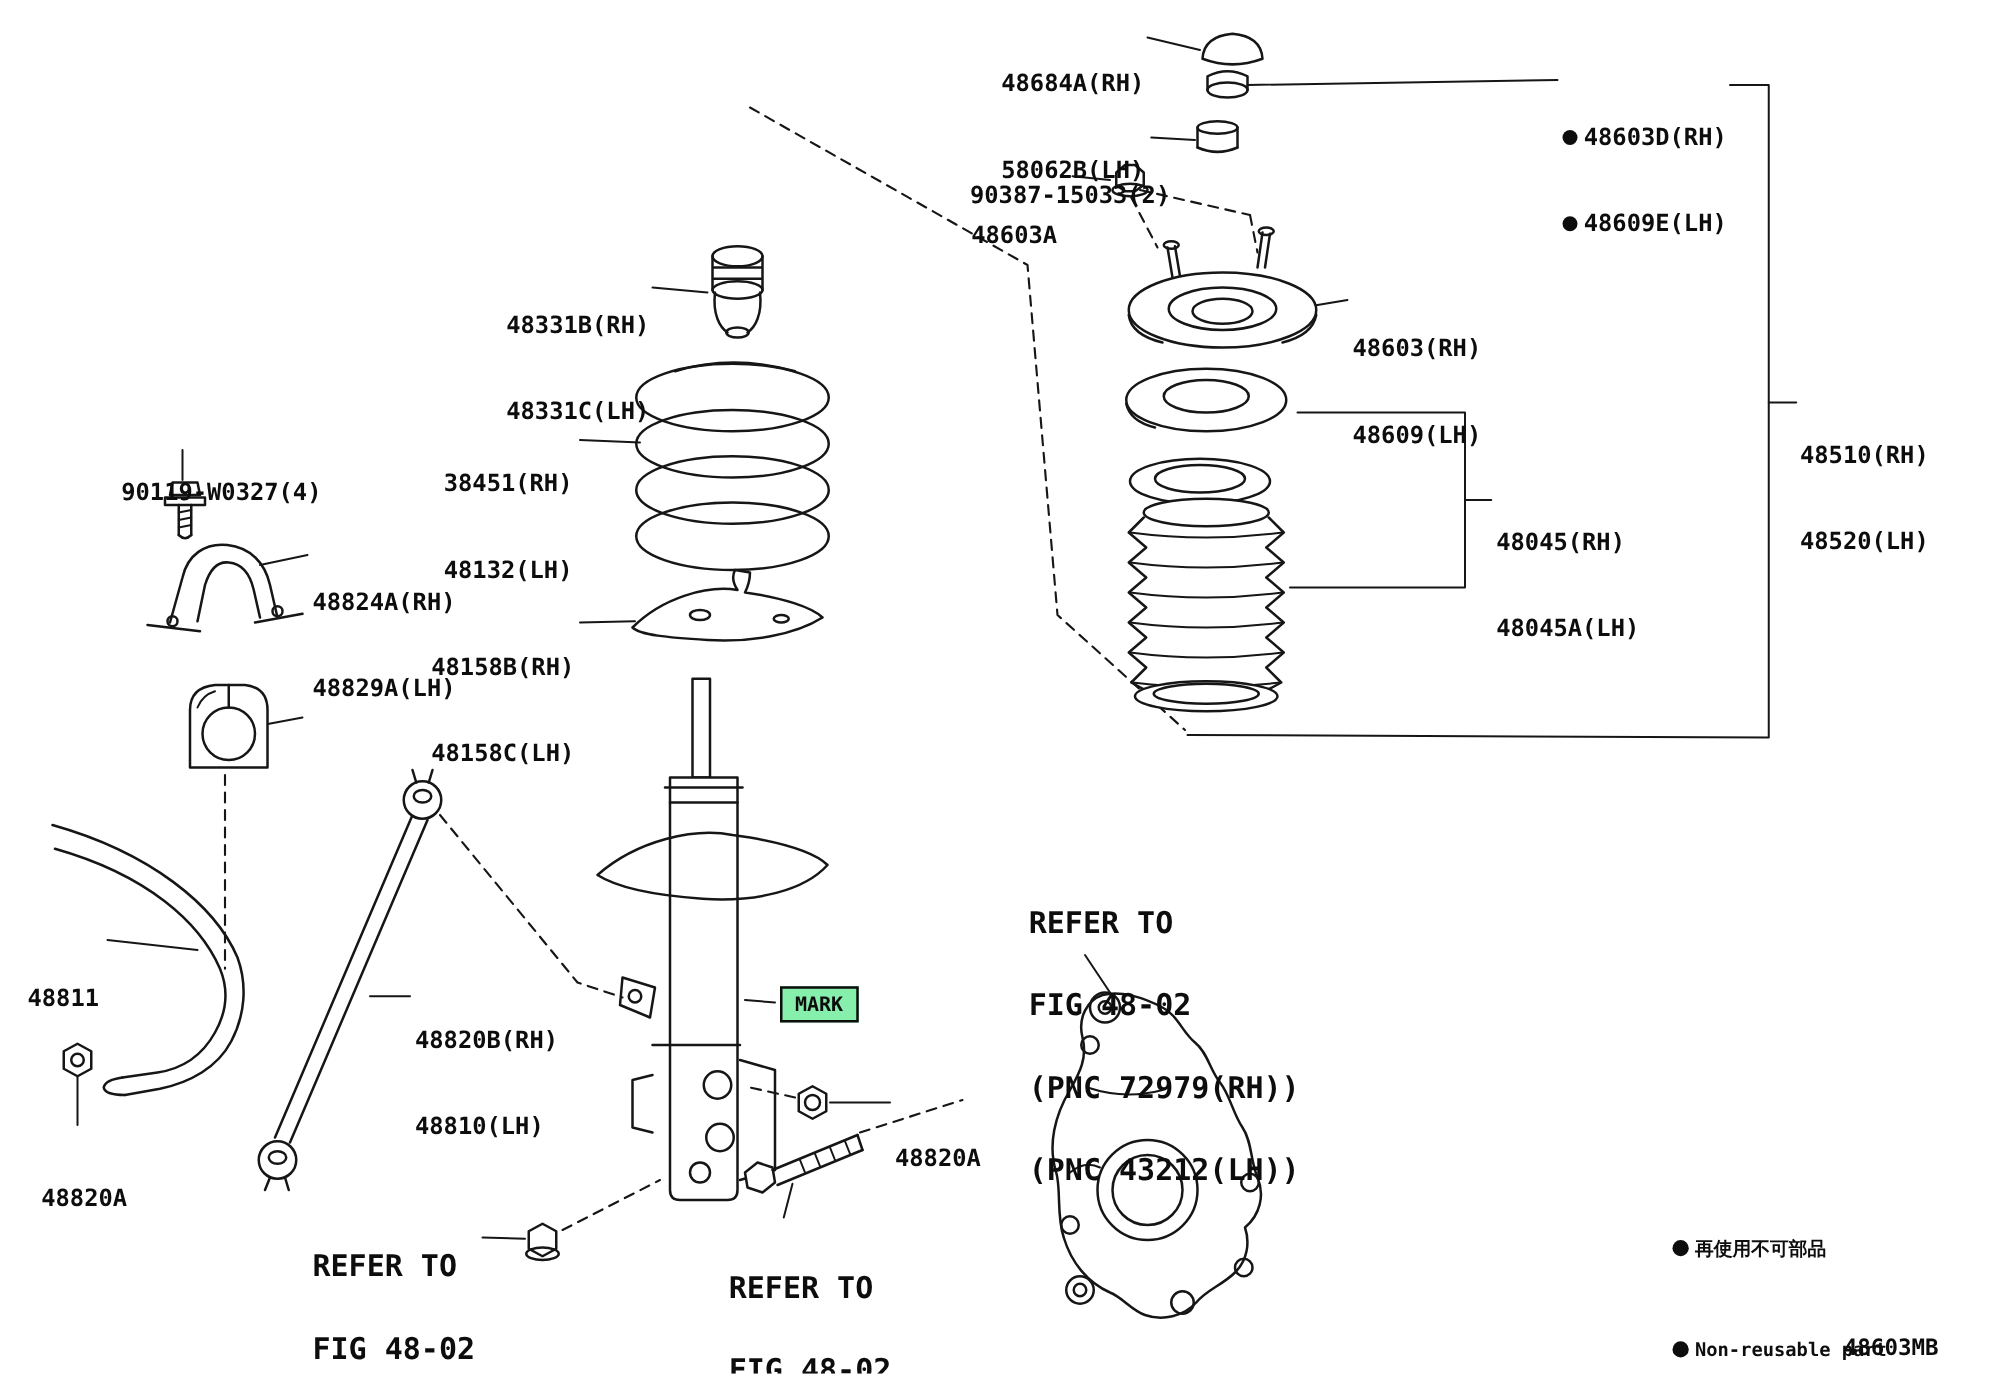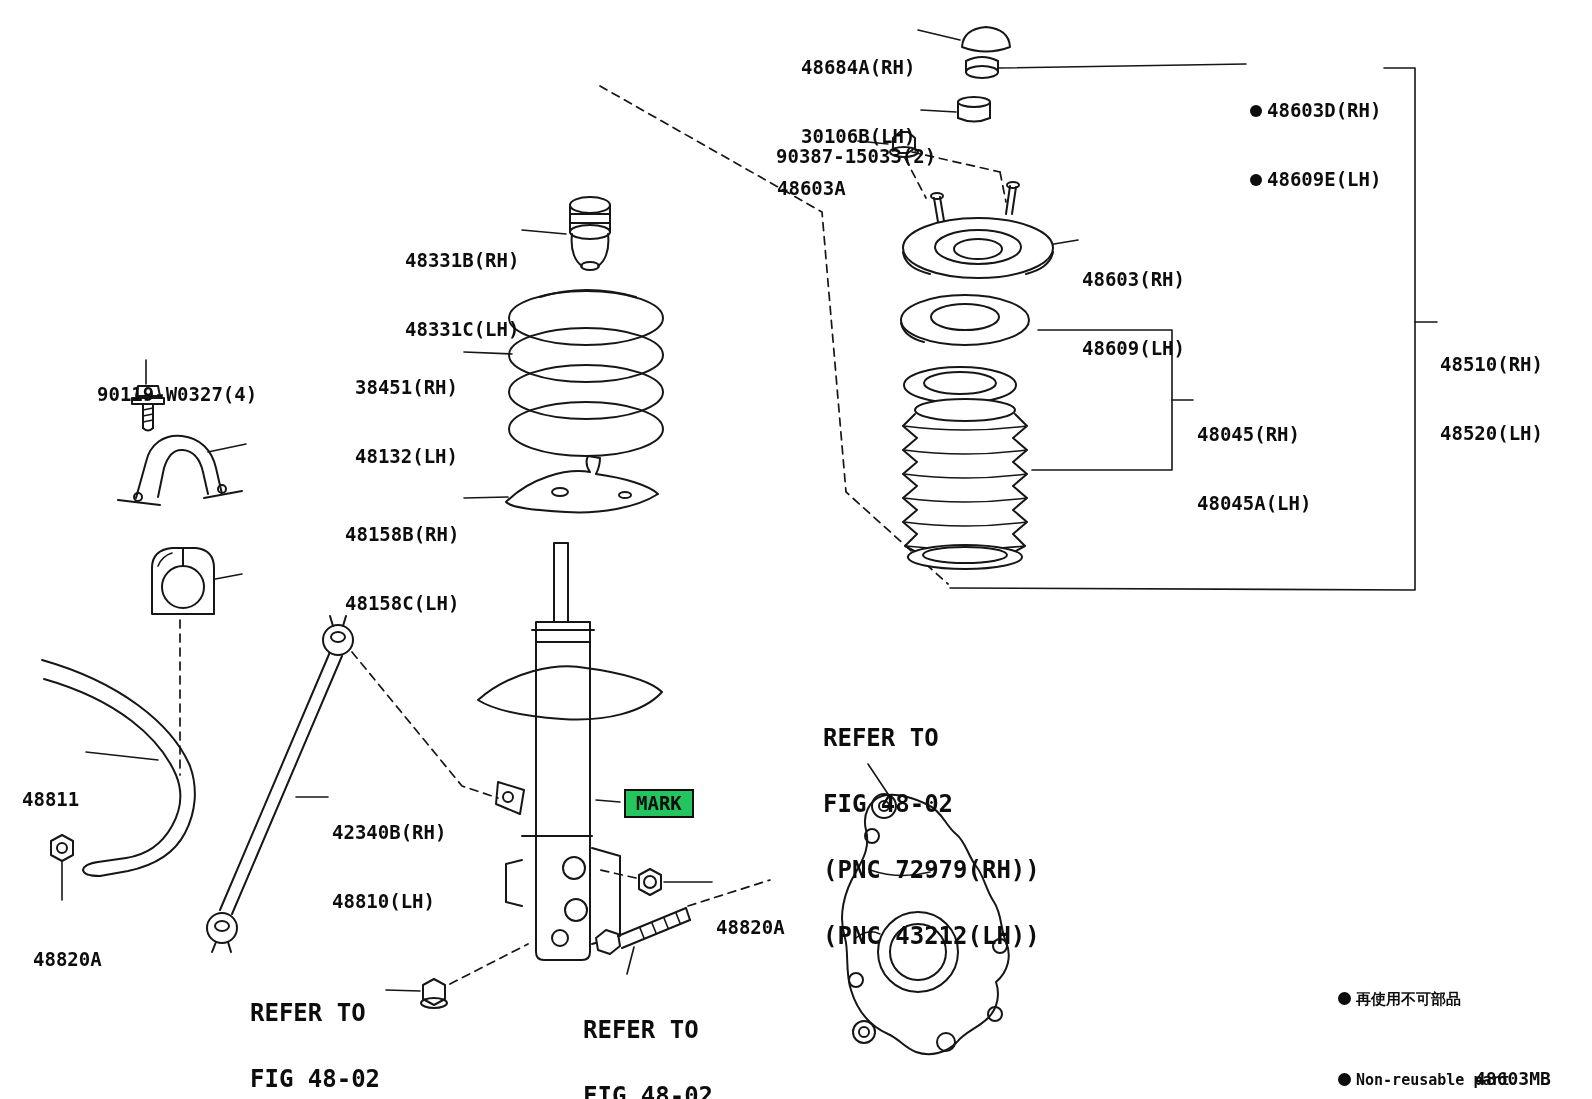--- a/index.html
+++ b/index.html
@@ -18,21 +18,21 @@
     position:absolute;font-weight:bold;font-size:19px;line-height:23px;
     white-space:pre;color:#0d0d0d;
   }
   .label.small{font-size:24px;line-height:22px;}
   .dot{
     display:inline-block;width:12px;height:12px;border-radius:50%;
     background:#0d0d0d;margin-right:5px;vertical-align:0px;
   }
   .mark-box{
     position:absolute;border:2px solid #0d0d0d;padding:1px 10px;
-    font-weight:bold;font-size:19px;line-height:23px;background:#22c55e;
+    font-weight:bold;font-size:16px;line-height:23px;background:#86efac;
   }
   .legend{position:absolute;font-weight:bold;font-size:15px;line-height:27px;white-space:pre;
     font-family:"DejaVu Sans Mono","DejaVu Sans",sans-serif;}
   .legend .dot{width:13px;height:13px;vertical-align:-1px;}
   .diagram-code{position:absolute;font-weight:bold;font-size:18px;}
 </style>
 </head>
 <body>
 
 <div class="stage">
@@ -242,21 +242,21 @@
       <circle cx="946" cy="1042" r="9"></circle>
       <circle cx="995" cy="1014" r="7"></circle>
       <circle cx="1000" cy="946" r="7"></circle>
       <circle cx="856" cy="980" r="7"></circle>
       <path class="thin" d="M870,870 Q900,880 930,872 M856,938 Q868,928 880,934"></path>
     </g>
   </svg>
 
   <div class="label" style="left:801px;top:10px">
     <div>48684A(RH)</div>
-    <div>30106B(LH)</div>
+    <div>58062B(LH)</div>
   </div>
 
   <div class="label" style="left:1250px;top:53px">
     <div><span class="dot"></span><span>48603D(RH)</span></div>
     <div><span class="dot"></span><span>48609E(LH)</span></div>
   </div>
 
   <div class="label" style="left:776px;top:99px">
     <div>90387-15033(2)</div>
   </div>
@@ -282,38 +282,42 @@
 
   <div class="label" style="left:355px;top:330px">
     <div>38451(RH)</div>
     <div>48132(LH)</div>
   </div>
 
   <div class="label" style="left:97px;top:337px">
     <div>90119-W0327(4)</div>
   </div>
 
+  <div class="label" style="left:250px;top:425px">
+    <div>48824A(RH)</div>
+    <div>48829A(LH)</div>
+  </div>
 
   <div class="label" style="left:1197px;top:377px">
     <div>48045(RH)</div>
     <div>48045A(LH)</div>
   </div>
 
   <div class="label" style="left:345px;top:477px">
     <div>48158B(RH)</div>
     <div>48158C(LH)</div>
   </div>
 
 
   <div class="label" style="left:22px;top:742px">
     <div>48811</div>
   </div>
 
   <div class="label" style="left:332px;top:775px">
-    <div>42340B(RH)</div>
+    <div>48820B(RH)</div>
     <div>48810(LH)</div>
   </div>
 
   <div class="mark-box" style="left:624px;top:789px">
     <span>MARK</span>
   </div>
 
   <div class="label" style="left:716px;top:870px">
     <div>48820A</div>
   </div>

